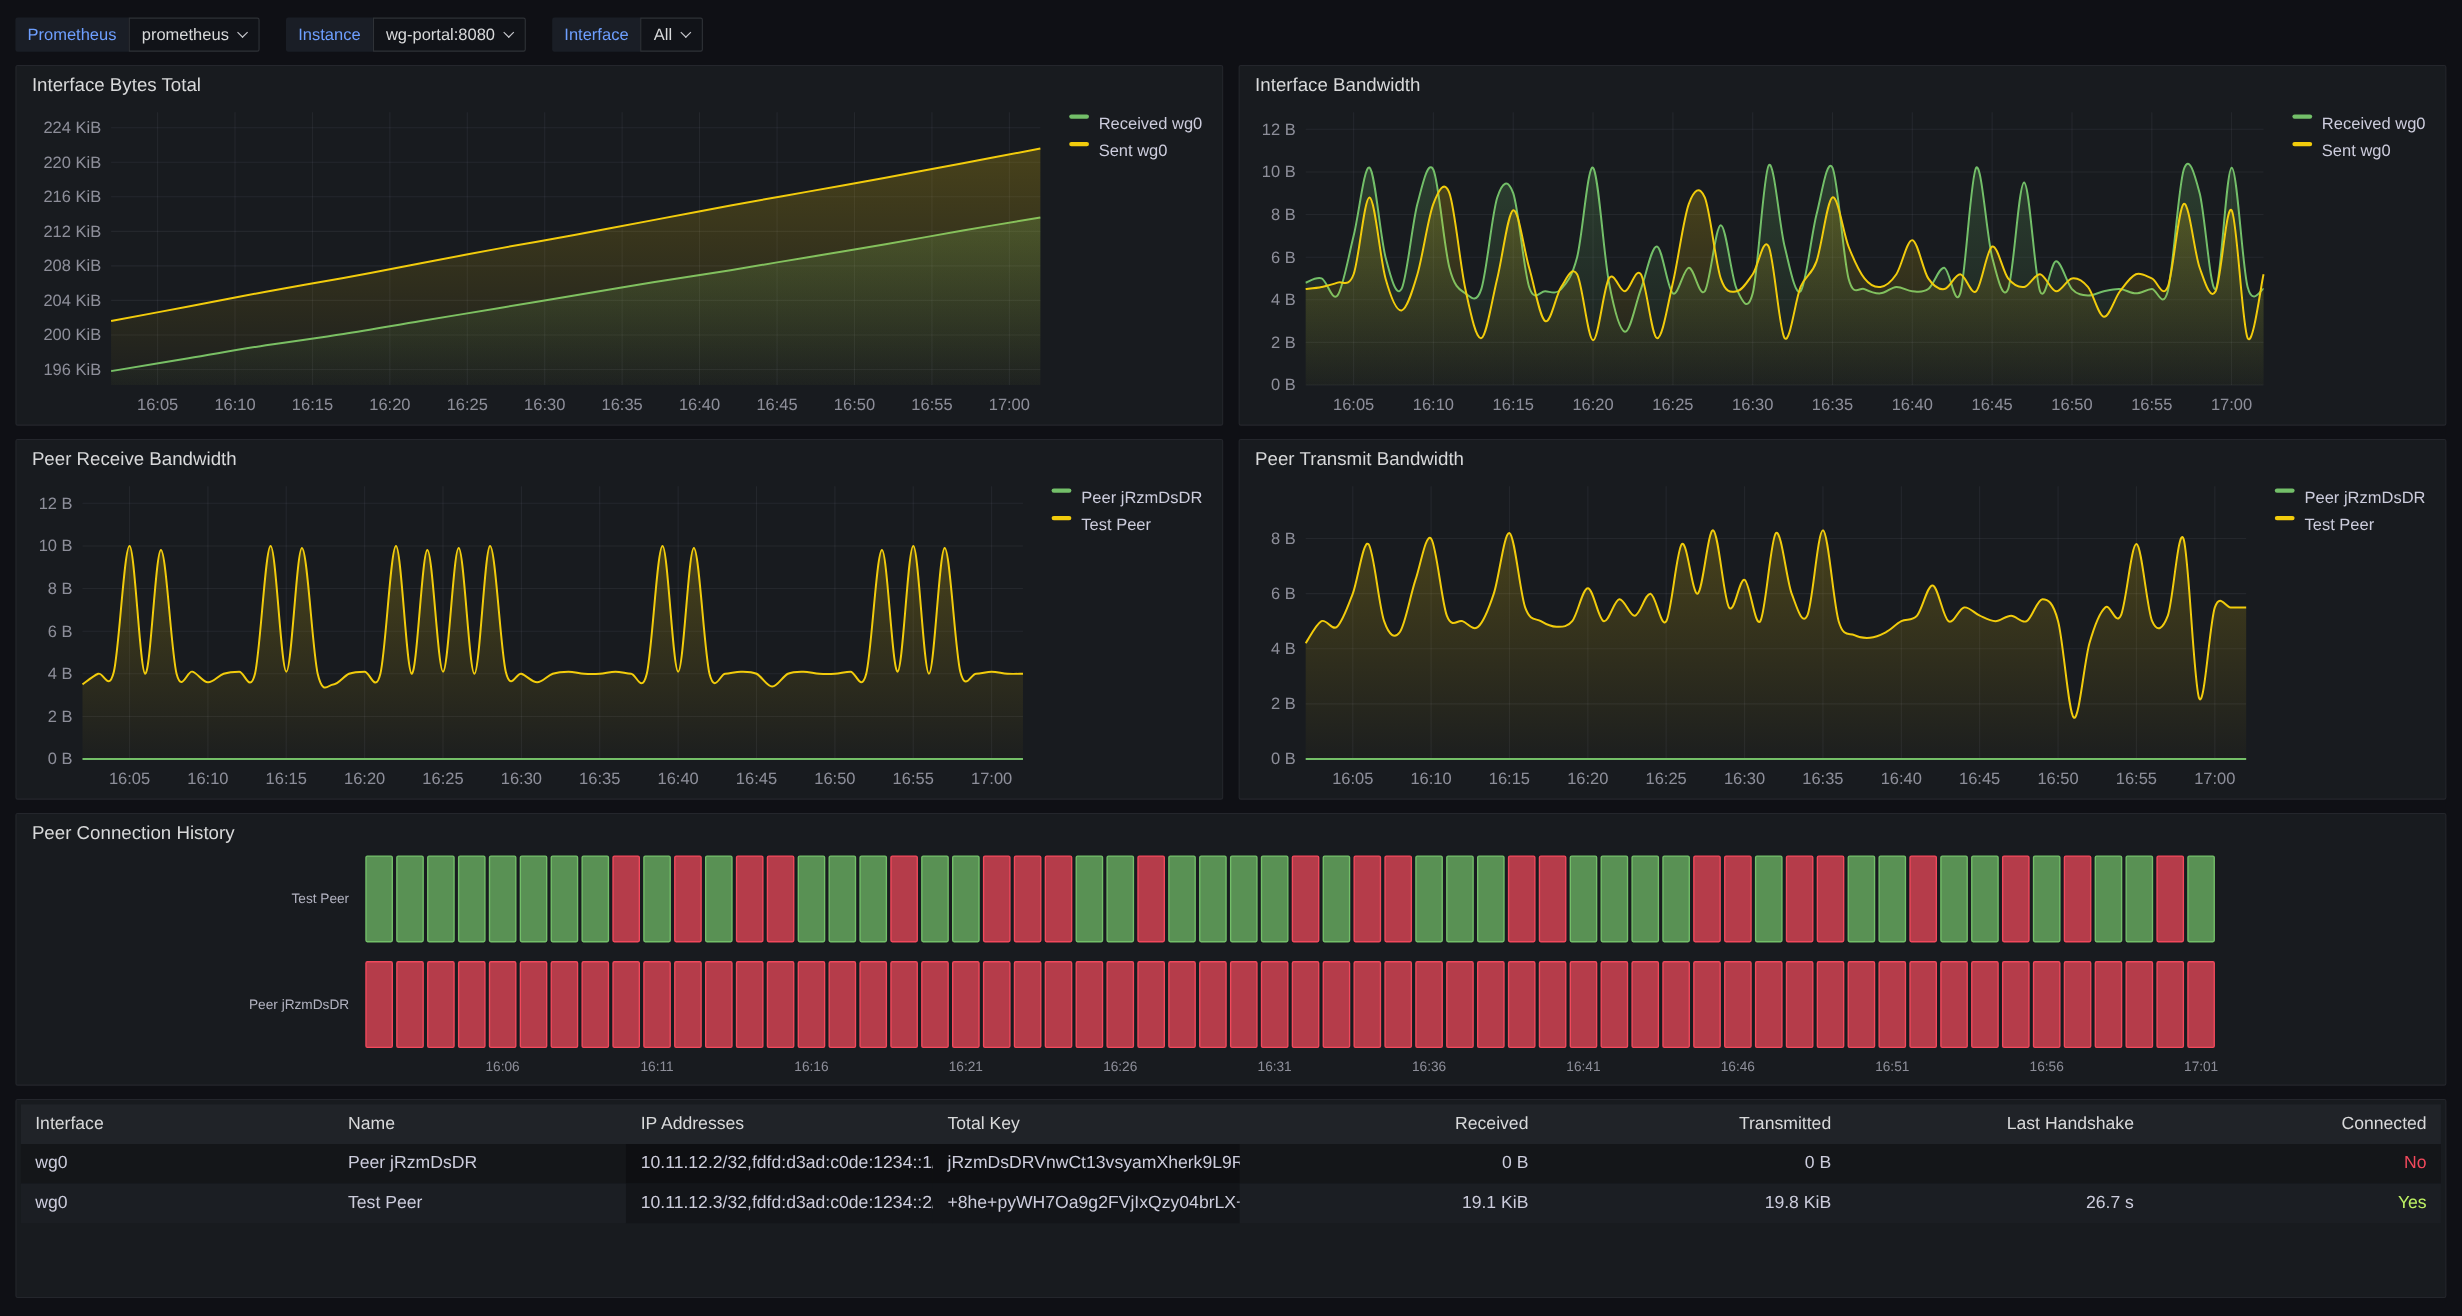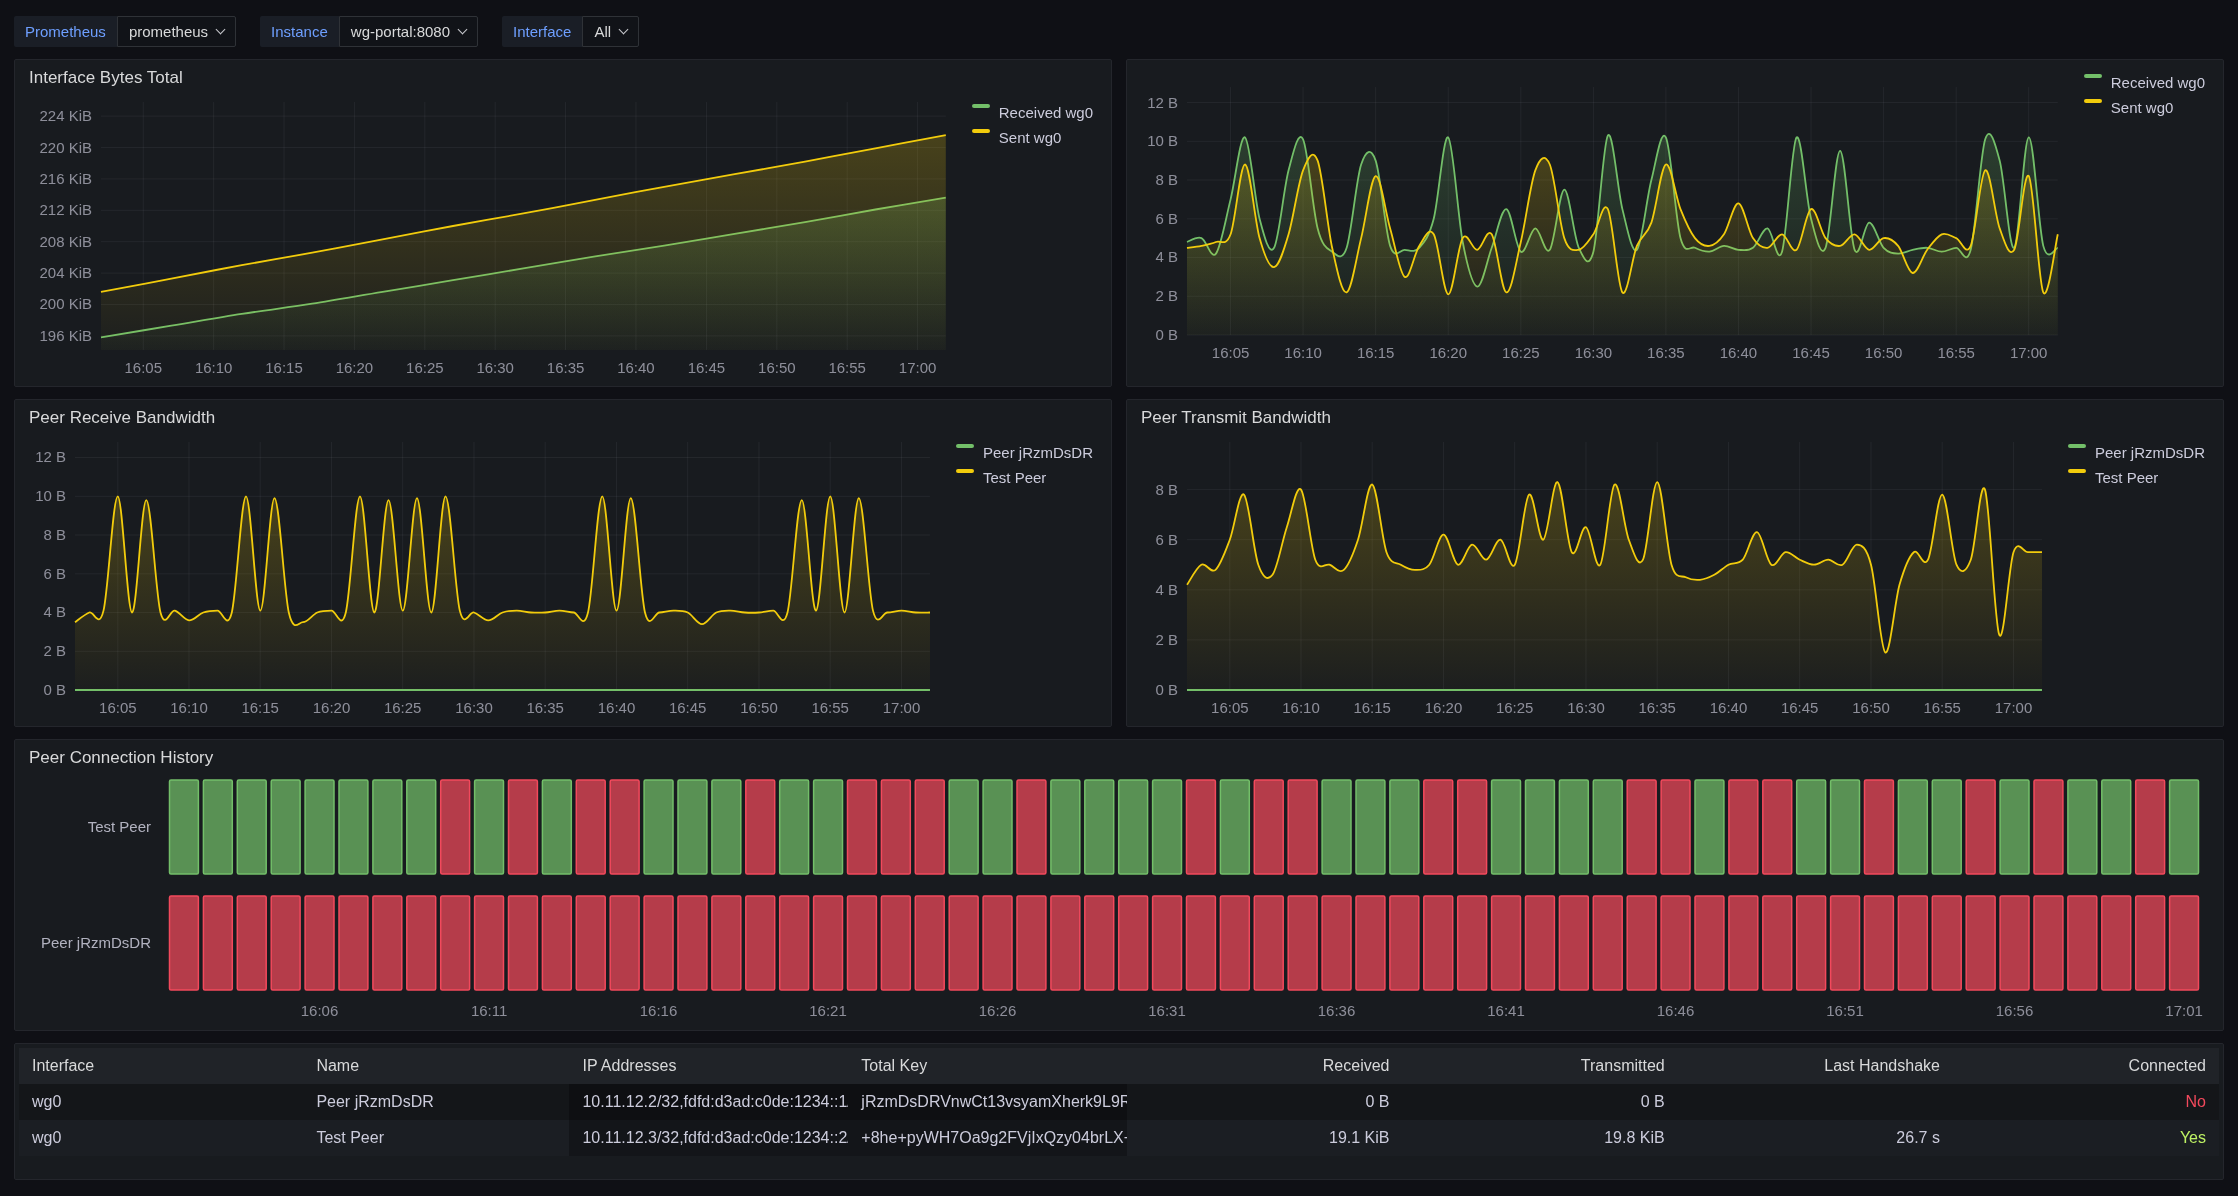--- a/index.html
+++ b/index.html
@@ -31,21 +31,21 @@
   
   .panel { background: #181b1f; border: 1px solid #24262c; border-radius: 2px;
     display: flex; flex-direction: column; min-height: 0; }
   .panel-title { padding: 8px 14px 2px; font-size: 17px; font-weight: 500; color: #d8d9da; flex: none; cursor: pointer; }
   .panel-body { flex: 1; display: flex; padding: 0 10px 4px; min-height: 0; min-width: 0; }
   svg.chart { flex: 1; min-width: 0; height: 100%; display: block; }
 
   .grid-row { display: flex; gap: 14px; flex: none; }
   .grid-row .panel { flex: 1; min-width: 0; }
   .row-ts { height: 328px; }
-  .panel-history { height: 292px; flex: none; }
+  .panel-history { height: 248px; flex: none; }
   .panel-table { flex: 1; min-height: 0; }
 
   
   .legend { display: flex; flex-direction: column; gap: 8px; padding: 14px 8px 0 16px; flex: none; }
   .legend-item { display: flex; align-items: flex-start; gap: 9px; font-size: 15px; color: #ccccdc;
     cursor: pointer; white-space: nowrap; }
   .legend-swatch { width: 18px; height: 4px; border-radius: 2px; flex: none; }
 
   
   .table { display: flex; flex-direction: column; font-size: 16px; flex: 1; min-height: 0; margin: 4px 4px 4px; }
@@ -153,20 +153,21 @@
               <span>Received wg0</span>
             </div>
             <div class="legend-item">
               <span class="legend-swatch" style="background: rgb(242, 204, 12);"></span>
               <span>Sent wg0</span>
             </div>
           </div>
       </div>
     </div>
     <div class="panel">
+      <div class="panel-title">Interface Bandwidth</div>
       <div class="panel-body">
         <svg class="chart" viewBox="0 0 931 292">
             <line x1="50" y1="260.0" x2="921" y2="260.0" stroke="rgba(204,204,220,0.07)" stroke-width="1"></line>
             <text x="41" y="265.0" fill="rgba(204,204,220,0.65)" font-size="15" text-anchor="end">0 B</text>
             <line x1="50" y1="221.3" x2="921" y2="221.3" stroke="rgba(204,204,220,0.07)" stroke-width="1"></line>
             <text x="41" y="226.3" fill="rgba(204,204,220,0.65)" font-size="15" text-anchor="end">2 B</text>
             <line x1="50" y1="182.5" x2="921" y2="182.5" stroke="rgba(204,204,220,0.07)" stroke-width="1"></line>
             <text x="41" y="187.5" fill="rgba(204,204,220,0.65)" font-size="15" text-anchor="end">4 B</text>
             <line x1="50" y1="143.8" x2="921" y2="143.8" stroke="rgba(204,204,220,0.07)" stroke-width="1"></line>
             <text x="41" y="148.8" fill="rgba(204,204,220,0.65)" font-size="15" text-anchor="end">6 B</text>

